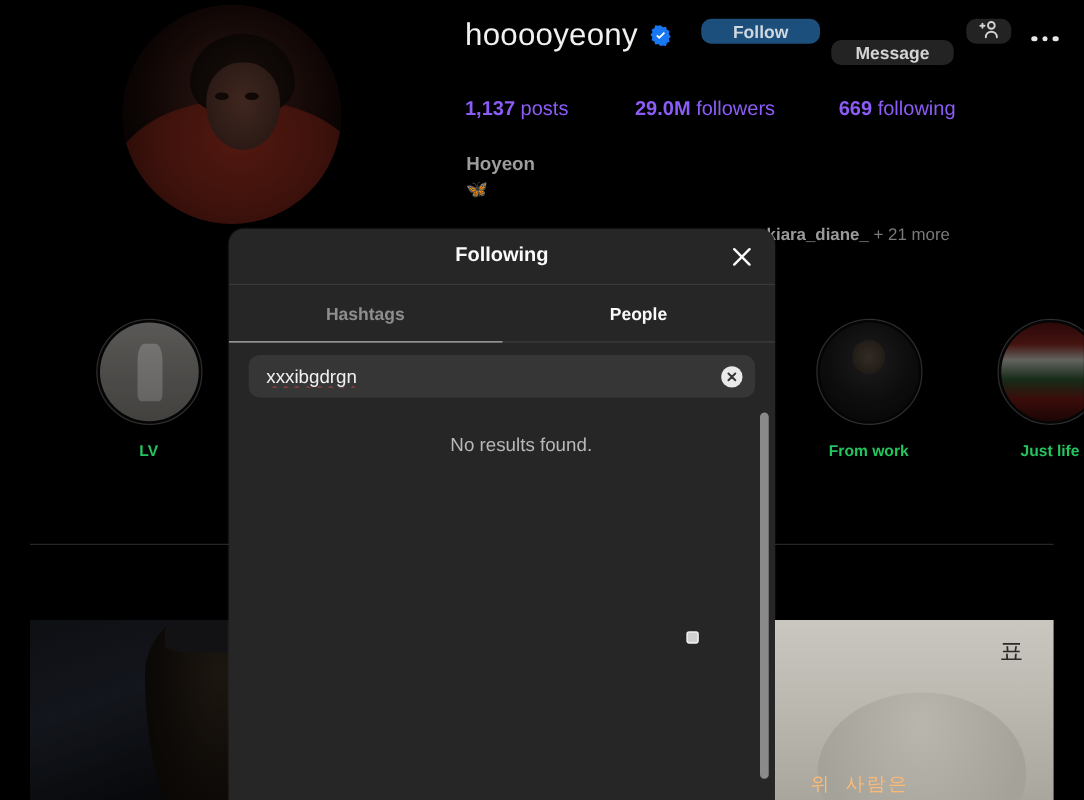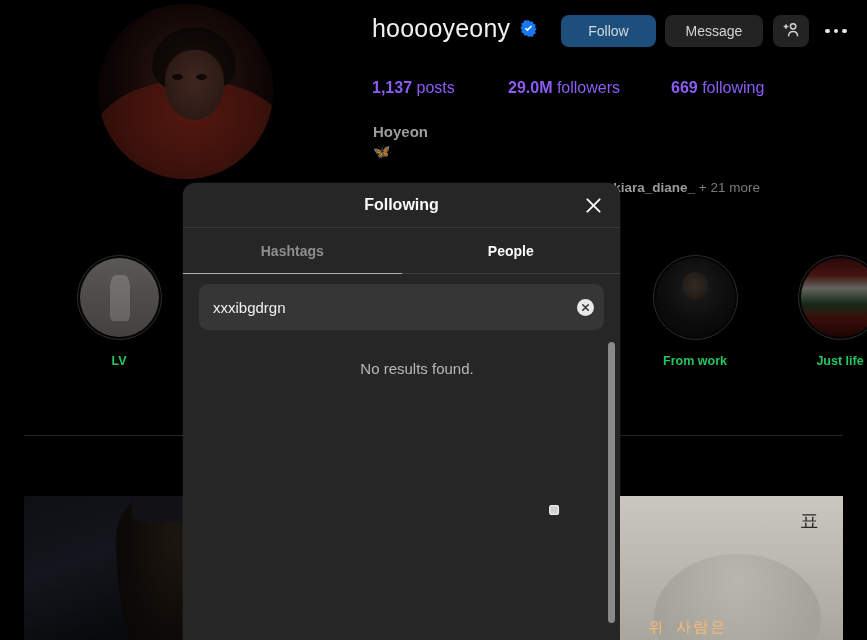--- a/index.html
+++ b/index.html
@@ -40,26 +40,26 @@
   .av-eye { position:absolute; width:6.5%; height:3.6%; background:#1a0e0a; border-radius:50%; }
   .av-eye.l { left:42%; top:40%; }
   .av-eye.r { left:56%; top:40%; }
   .av-dark { position:absolute; inset:0; background:rgba(0,0,0,0.42); }
 
   .handle-row { position:absolute; left:372px; top:14px; display:flex; align-items:center; }
   .username { font-size:25px; color:#f0f0f0; font-weight:400; letter-spacing:0.2px; }
   .verified { width:19px; height:19px; margin-left:9px; flex:0 0 auto; }
 
   .btn {
-    border:none; border-radius:8px; font-size:14px; font-weight:400;
+    border:none; border-radius:8px; font-size:14px; font-weight:700;
     font-family:"Liberation Sans", sans-serif; cursor:pointer;
-    height:32px; display:inline-flex; align-items:center; justify-content:center;
+    height:20px; display:inline-flex; align-items:center; justify-content:center;
   }
   .btn-follow { position:absolute; left:561px; top:15px; width:95px; background:#1d4f7c; color:#cfd8de; }
-  .btn-message { position:absolute; left:665px; top:15px; width:98px; background:#232323; color:#d4d4d4; }
+  .btn-message { position:absolute; left:665px; top:32px; width:98px; background:#232323; color:#d4d4d4; }
   .btn-addperson {
     position:absolute; left:773px; top:15px; width:36px; background:#232323;
     color:#d4d4d4; border-radius:8px; display:flex; align-items:center; justify-content:center;
   }
   .btn-more {
     position:absolute; left:818px; top:15px; width:36px; height:32px; background:transparent;
     display:flex; align-items:center; justify-content:center; gap:4px; cursor:pointer;
   }
   .dot3 { width:4.5px; height:4.5px; border-radius:50%; background:#e6e6e6; }
 
@@ -156,21 +156,21 @@
     flex:1; display:flex; align-items:center; justify-content:center;
     font-size:14px; cursor:pointer; position:relative;
   }
   .mtab.active { color:#fafafa; font-weight:700; }
   .mtab.inactive { color:#8e8e8e; font-weight:600; }
   .mtab-rule { position:absolute; left:0; bottom:0; width:100%; height:1px; background:#3c3c3c; }
   .mtab-underline { position:absolute; left:0; bottom:0; width:50%; height:1.5px; background:#b0b0b0; }
 
   .search-wrap { padding:10px 16px 8px 16px; flex:0 0 auto; }
   .search-box {
-    height:46px; background:#363636; border-radius:9px;
+    height:34px; background:#363636; border-radius:9px;
     display:flex; align-items:center; padding:0 10px 0 14px;
   }
   .search-input {
     flex:1; background:transparent; border:none; outline:none;
     color:#f0f0f0; font-size:15px; font-family:"Liberation Sans", sans-serif;
     text-decoration: underline wavy #b44; text-decoration-skip-ink:none;
     text-underline-offset:3px;
   }
   .clear-btn {
     width:17px; height:17px; border-radius:50%; background:#e9e9e9;

